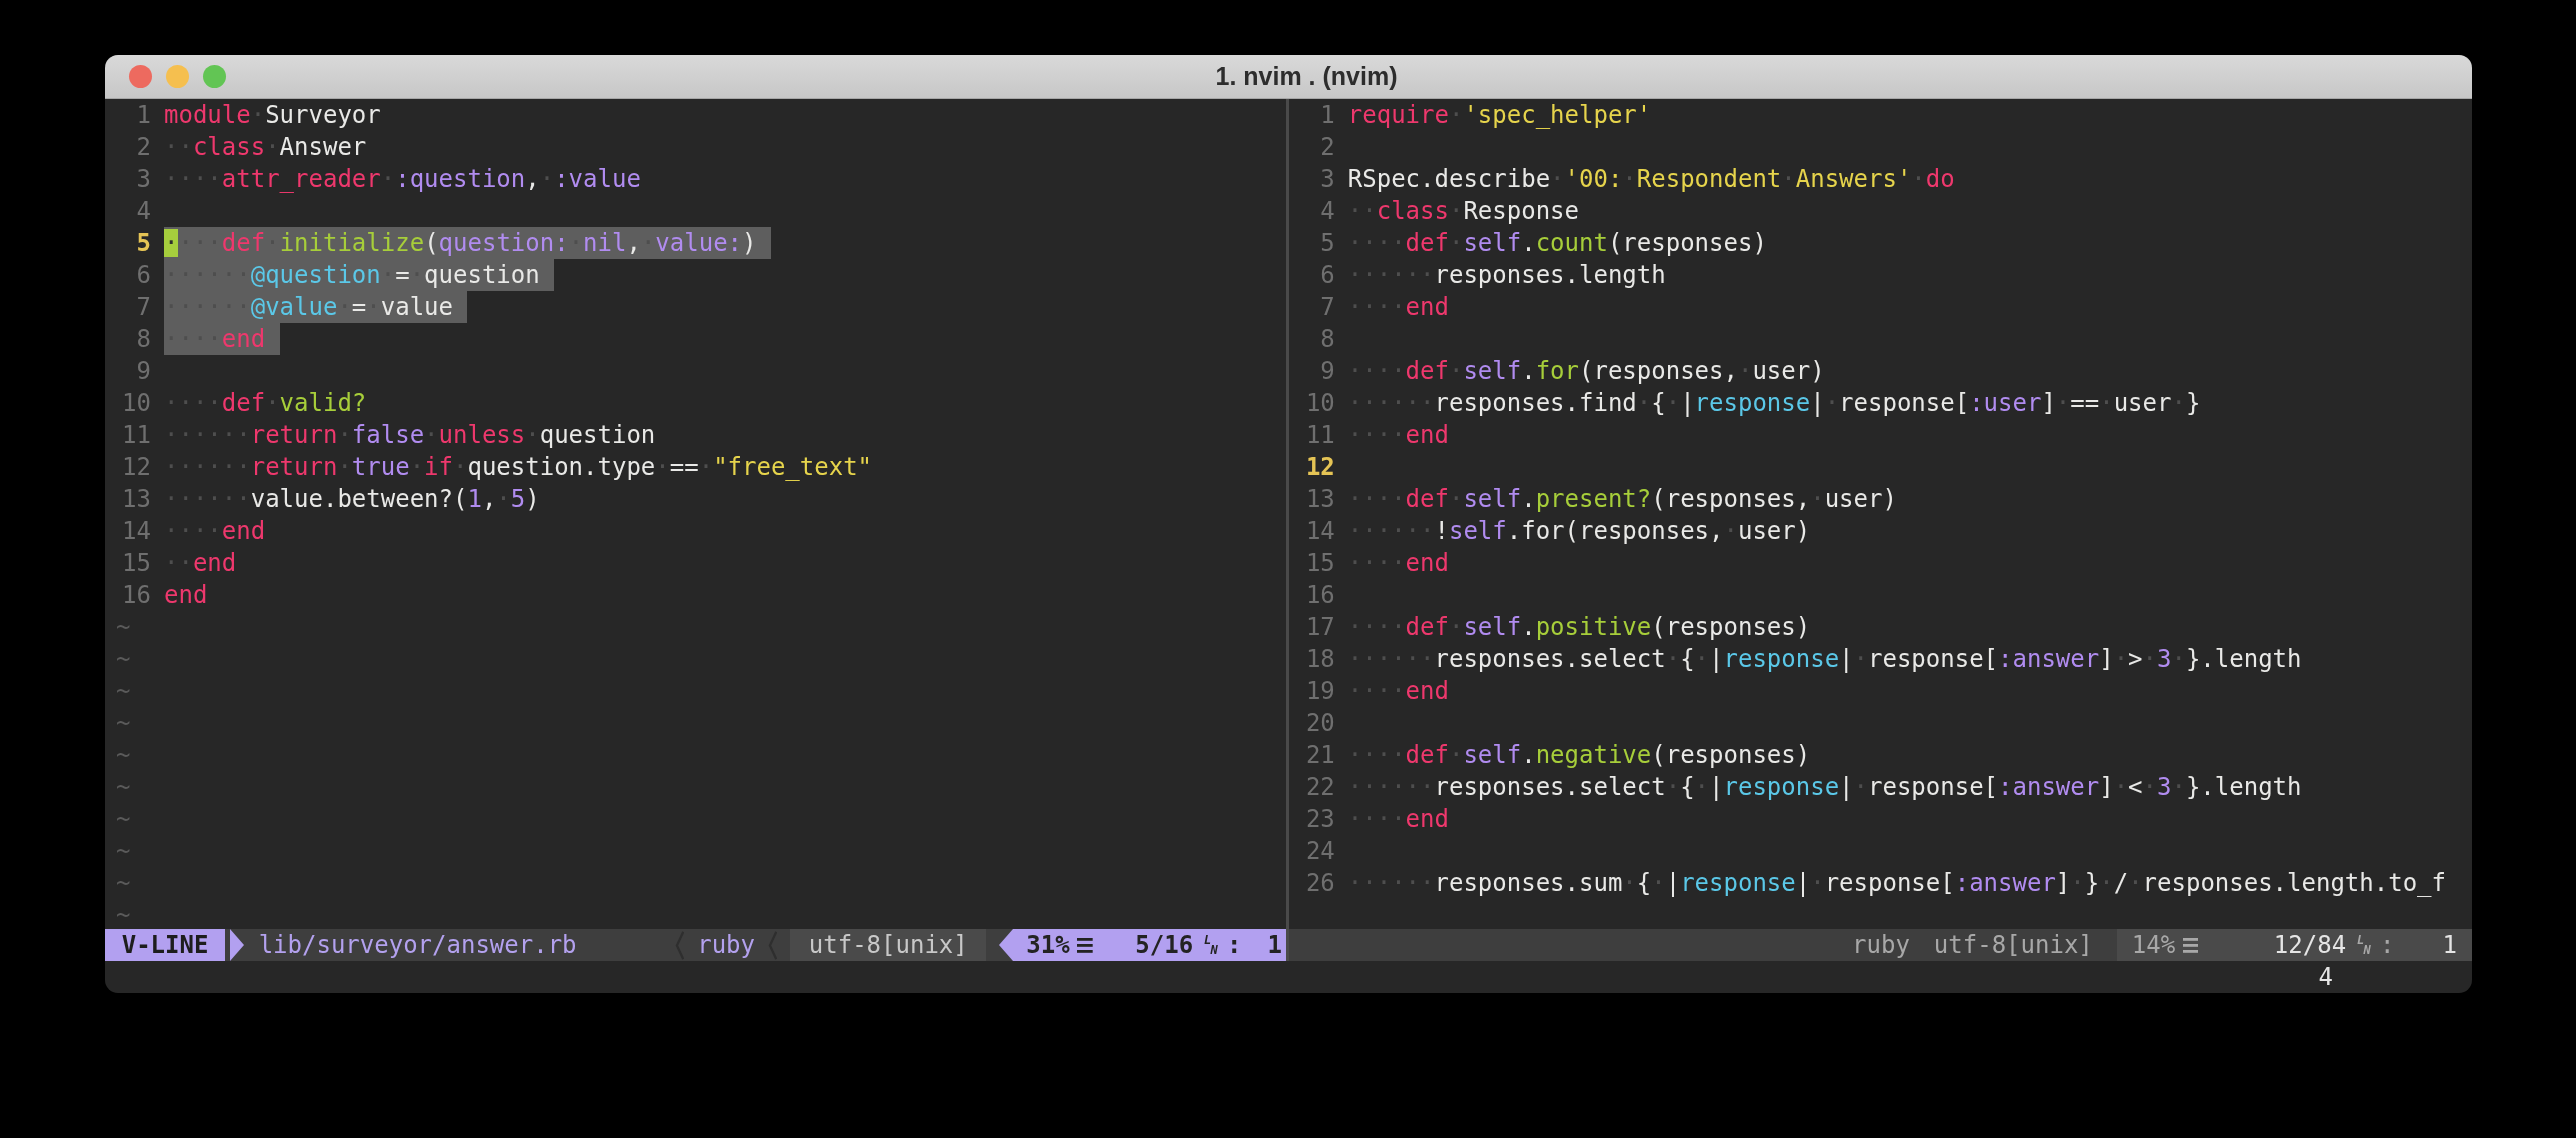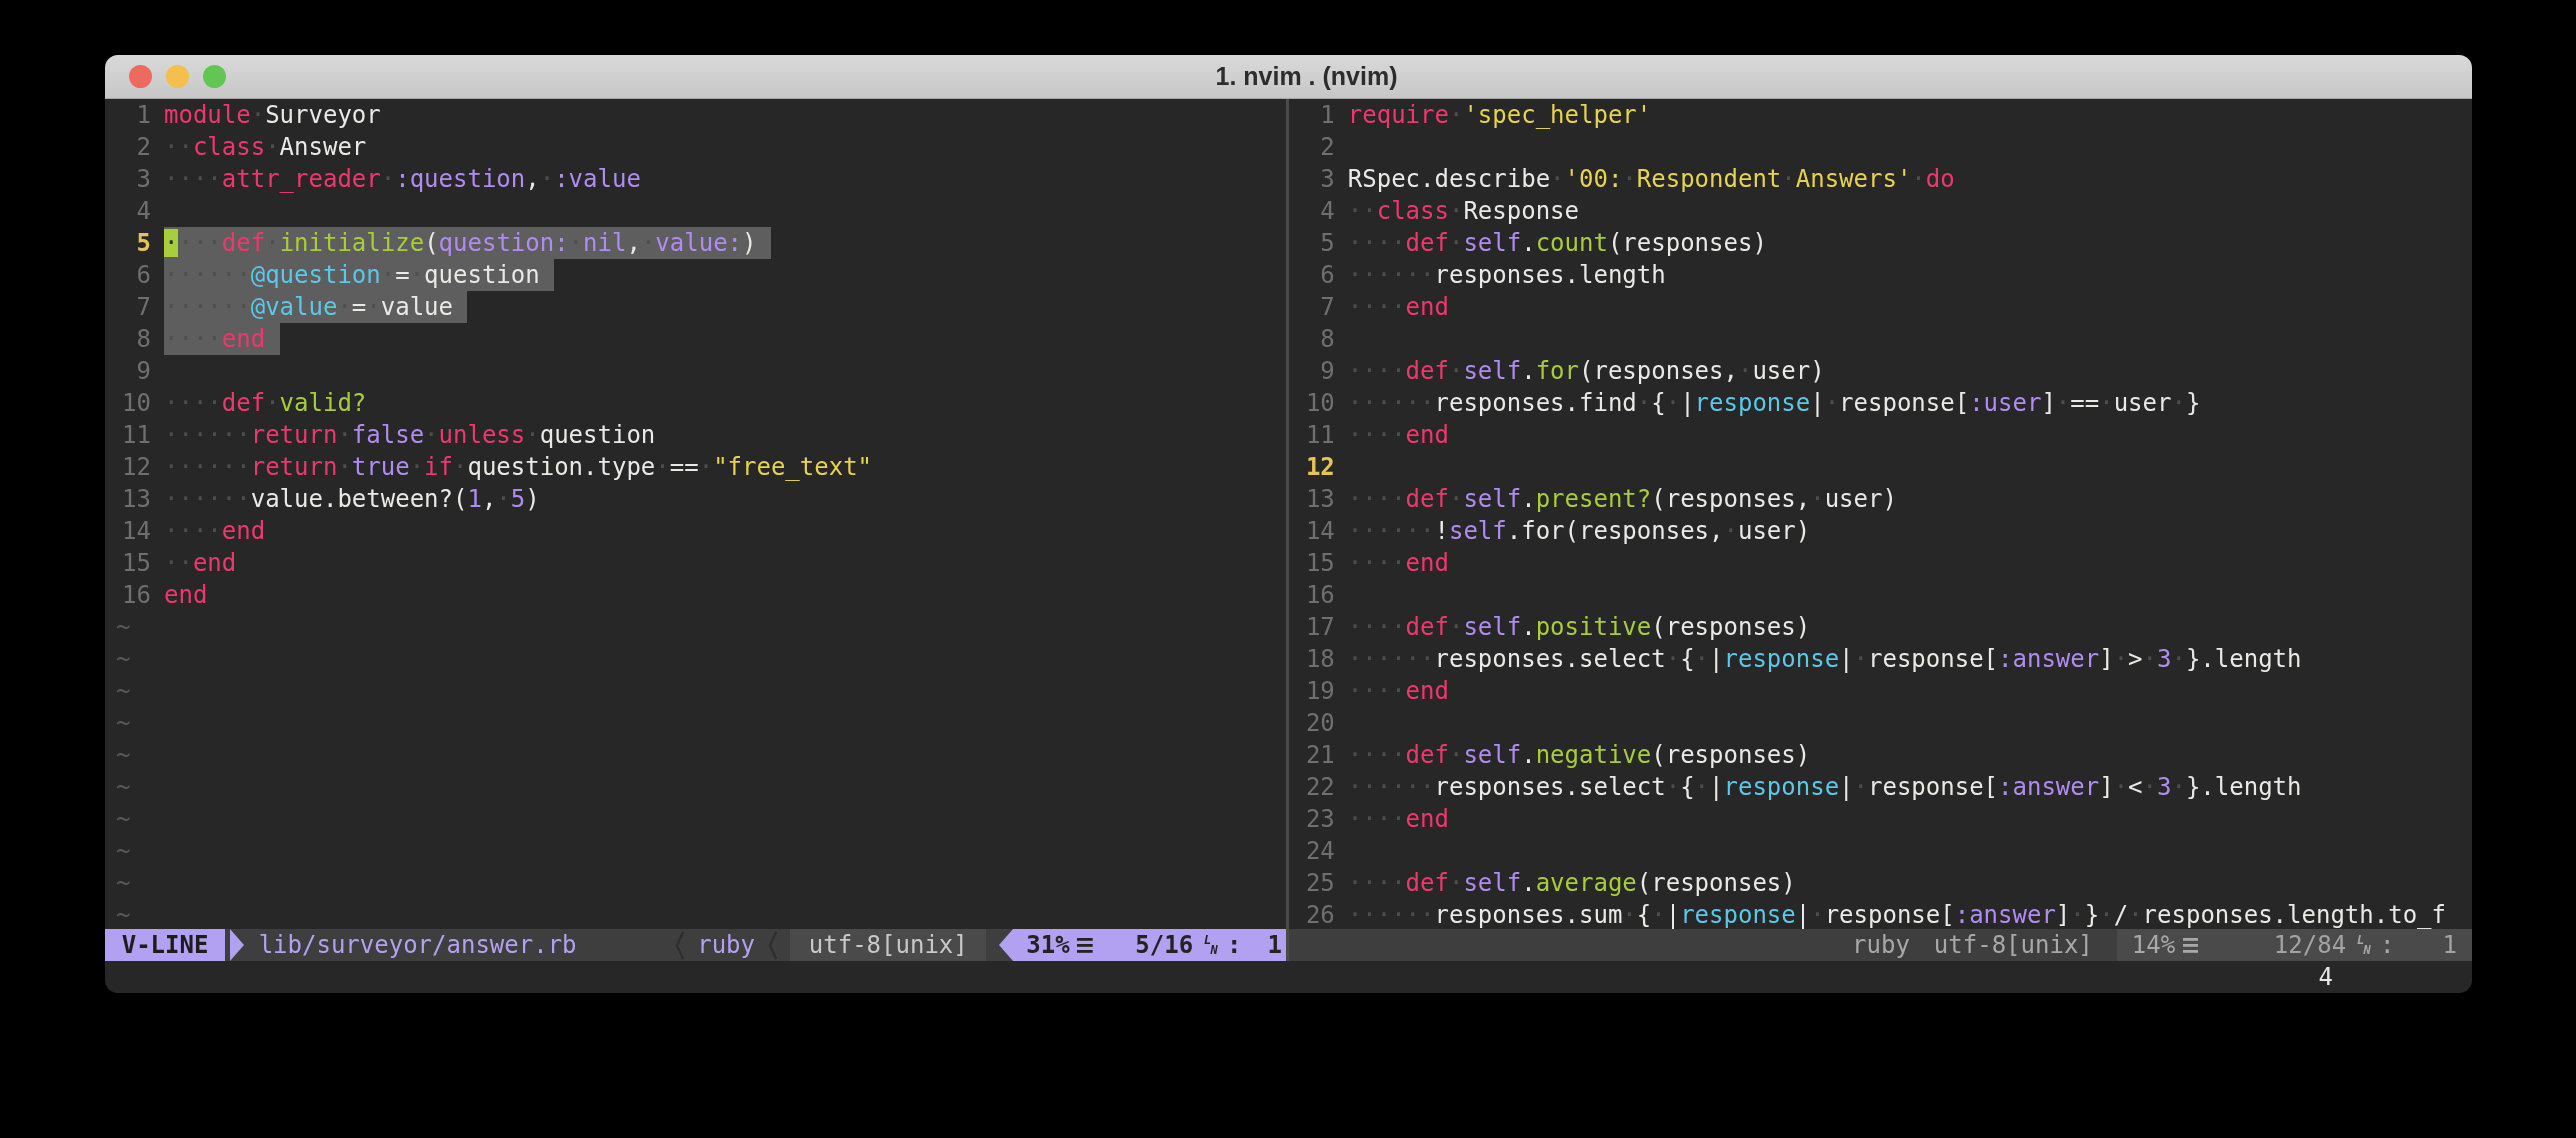--- a/index.html
+++ b/index.html
@@ -75,21 +75,21 @@
       linear-gradient(currentColor,currentColor);
     background-size:15.7px 2.8px;background-position:0 0,0 6px,0 12px;
     background-repeat:no-repeat;}
   .lng{display:inline-flex;flex-direction:column;justify-content:center;
     font-size:12px;line-height:10.2px;font-weight:bold;margin:0 7.4px 0 11px;}
   .lng .n{margin-left:6.5px;}
   .colon{margin-left:1.9px;}
   .colw{margin-left:26px;}
   .seg-light{background:var(--sl_bg_light);height:100%;display:flex;
     align-items:center;padding:4px 15px;flex:none;}
-  .bright{color:#a3a3a3;margin-left:48px;}
+  .bright{color:#e5e5e5;margin-left:48px;}
   .mright{margin-right:24px;}
 
   
   .cmdline{height:32px;flex:none;position:relative;line-height:32px;}
   .showcmd{position:absolute;right:139px;top:0;color:#e6e6e6;}
 </style>
 </head>
 <body>
 
 <div class="window">
@@ -186,21 +186,20 @@
             <div class="line"><span class="gutter">15</span><span class="txt"><span class="tk-w">····</span><span class="tk-k">end</span></span></div>
             <div class="line"><span class="gutter">16</span><span class="txt"></span></div>
             <div class="line"><span class="gutter">17</span><span class="txt"><span class="tk-w">····</span><span class="tk-k">def</span><span class="tk-w">·</span><span class="tk-p">self</span><span class="tk-t">.</span><span class="tk-f">positive</span><span class="tk-t">(responses)</span></span></div>
             <div class="line"><span class="gutter">18</span><span class="txt"><span class="tk-w">······</span><span class="tk-t">responses.select</span><span class="tk-w">·</span><span class="tk-t">{</span><span class="tk-w">·</span><span class="tk-t">|</span><span class="tk-c">response</span><span class="tk-t">|</span><span class="tk-w">·</span><span class="tk-t">response[</span><span class="tk-p">:answer</span><span class="tk-t">]</span><span class="tk-w">·</span><span class="tk-t">&gt;</span><span class="tk-w">·</span><span class="tk-p">3</span><span class="tk-w">·</span><span class="tk-t">}.length</span></span></div>
             <div class="line"><span class="gutter">19</span><span class="txt"><span class="tk-w">····</span><span class="tk-k">end</span></span></div>
             <div class="line"><span class="gutter">20</span><span class="txt"></span></div>
             <div class="line"><span class="gutter">21</span><span class="txt"><span class="tk-w">····</span><span class="tk-k">def</span><span class="tk-w">·</span><span class="tk-p">self</span><span class="tk-t">.</span><span class="tk-f">negative</span><span class="tk-t">(responses)</span></span></div>
             <div class="line"><span class="gutter">22</span><span class="txt"><span class="tk-w">······</span><span class="tk-t">responses.select</span><span class="tk-w">·</span><span class="tk-t">{</span><span class="tk-w">·</span><span class="tk-t">|</span><span class="tk-c">response</span><span class="tk-t">|</span><span class="tk-w">·</span><span class="tk-t">response[</span><span class="tk-p">:answer</span><span class="tk-t">]</span><span class="tk-w">·</span><span class="tk-t">&lt;</span><span class="tk-w">·</span><span class="tk-p">3</span><span class="tk-w">·</span><span class="tk-t">}.length</span></span></div>
             <div class="line"><span class="gutter">23</span><span class="txt"><span class="tk-w">····</span><span class="tk-k">end</span></span></div>
             <div class="line"><span class="gutter">24</span><span class="txt"></span></div>
-            <div class="line"><span class="gutter">25</span><span class="txt"><span class="tk-w">····</span><span class="tk-k">def</span><span class="tk-w">·</span><span class="tk-p">self</span><span class="tk-t">.</span><span class="tk-f">average</span><span class="tk-t">(responses)</span></span></div>
             <div class="line"><span class="gutter">26</span><span class="txt"><span class="tk-w">······</span><span class="tk-t">responses.sum</span><span class="tk-w">·</span><span class="tk-t">{</span><span class="tk-w">·</span><span class="tk-t">|</span><span class="tk-c">response</span><span class="tk-t">|</span><span class="tk-w">·</span><span class="tk-t">response[</span><span class="tk-p">:answer</span><span class="tk-t">]</span><span class="tk-w">·</span><span class="tk-t">}</span><span class="tk-w">·</span><span class="tk-t">/</span><span class="tk-w">·</span><span class="tk-t">responses.length.to_f</span></span></div>
           </div>
 
         <div class="statusline">
           <span class="spacer"></span>
           <span class="mright">ruby</span>
           <span class="mright">utf-8[unix]</span>
           <span class="seg-light">
             <span>14%</span>
             <span class="tri"></span>

